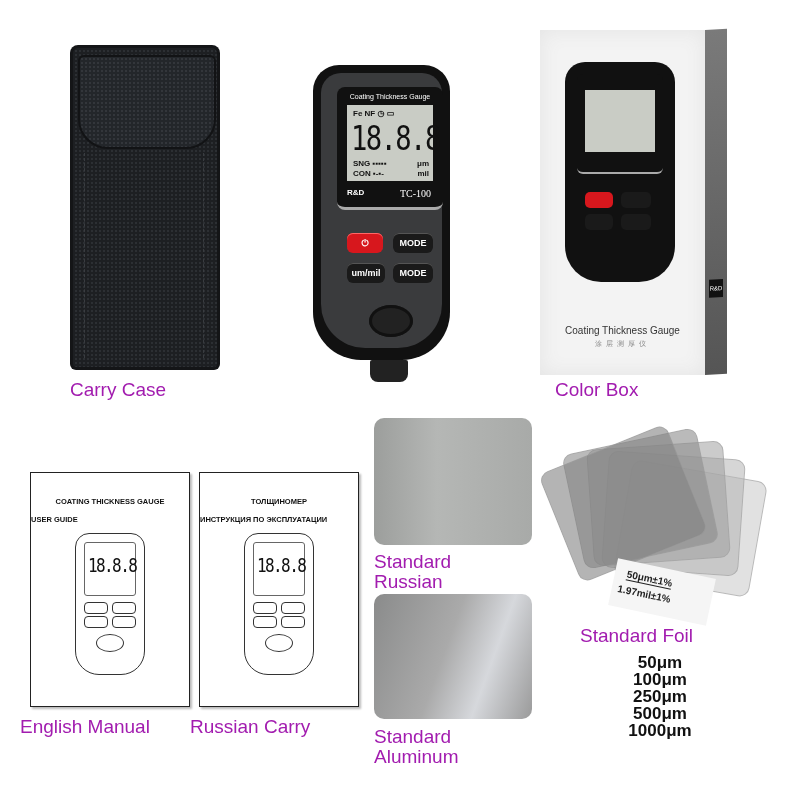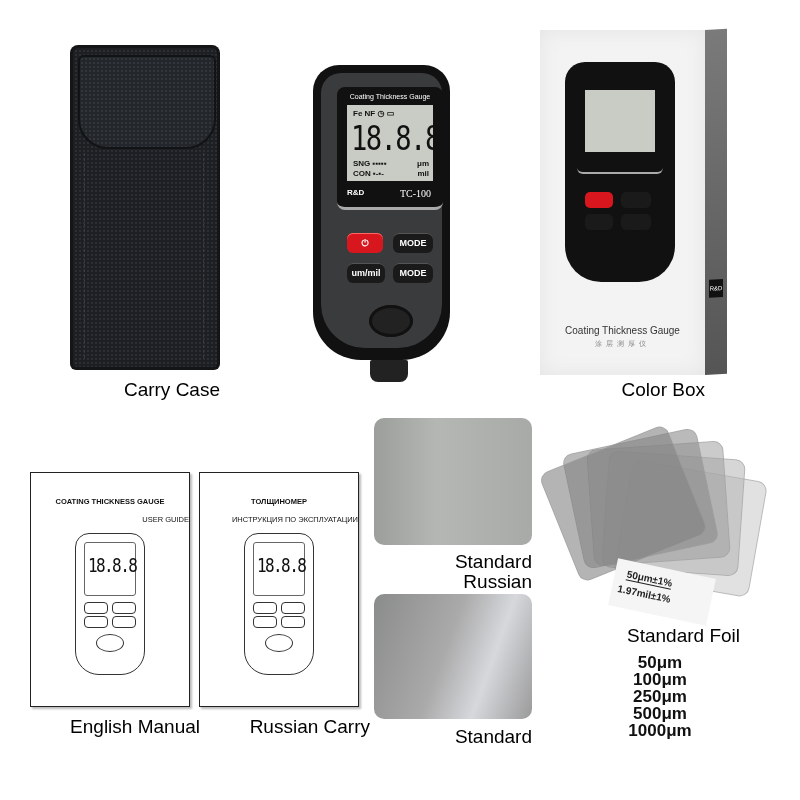--- a/index.html
+++ b/index.html
@@ -1,18 +1,18 @@
 <!DOCTYPE html>
 <html><head>
 <meta charset="utf-8">
 <style>
   html,body{margin:0;padding:0;background:#fff;}
   body{width:800px;height:800px;position:relative;overflow:hidden;font-family:"Liberation Sans",sans-serif;color:#111;}
   .abs{position:absolute;}
-  .label{position:absolute;font-family:"Liberation Sans",sans-serif;font-size:19px;color:#000000;text-align:right;line-height:20px;}
+  .label{position:absolute;font-family:"Liberation Sans",sans-serif;font-size:19px;color:#a21caf;text-align:left;line-height:20px;}
 
   
   .case{left:70px;top:45px;width:150px;height:325px;background:#1d1f22;border-radius:8px 8px 6px 6px;
         background-image:radial-gradient(#2c2f33 1px,transparent 1.2px);background-size:4px 4px;box-shadow:inset 0 0 0 3px #141517;}
   .case-flap{position:absolute;left:8px;top:10px;width:134px;height:90px;border-radius:6px 6px 30px 30px;
         border:2px solid #121315;background:#23262a;background-image:radial-gradient(#33363b 1px,transparent 1.2px);background-size:4px 4px;}
   .case-stitch{position:absolute;left:14px;top:108px;width:118px;height:205px;border-left:1px dashed #3a3d41;border-right:1px dashed #3a3d41;}
 
   
   .gauge{left:313px;top:65px;width:137px;height:295px;background:#111;border-radius:26px 26px 48px 48px;}
@@ -36,21 +36,21 @@
   .box{left:540px;top:30px;width:165px;height:345px;background:#f3f3f3;box-shadow:inset 0 0 20px #e4e4e4;}
   .box-side{left:705px;top:30px;width:22px;height:345px;background:linear-gradient(#7a7a7a,#555);transform:skewY(-3deg);transform-origin:left top;}
   .box-logo{position:absolute;left:4px;top:250px;width:14px;height:18px;background:#111;color:#fff;font-size:6px;text-align:center;line-height:18px;}
   .box-gauge{position:absolute;left:25px;top:32px;width:110px;height:220px;background:#111;border-radius:20px 20px 36px 36px;}
   .box-text{position:absolute;left:0;right:0;top:295px;text-align:center;font-size:10px;color:#333;}
   .box-cn{position:absolute;left:0;right:0;top:309px;text-align:center;font-size:7px;color:#888;letter-spacing:4px;}
 
   
   .manual{position:absolute;top:472px;width:158px;height:233px;border:1.5px solid #222;background:#fff;box-shadow:2px 2px 2px #bbb;}
   .manual-t1{position:absolute;top:24px;left:0;right:0;text-align:center;font-size:7.5px;font-weight:bold;}
-  .manual-t2{position:absolute;top:42px;left:0;right:0;text-align:right;font-size:7.5px;font-weight:normal;}
+  .manual-t2{position:absolute;top:42px;left:0;right:0;text-align:left;font-size:7.5px;font-weight:bold;}
   .manual-gauge{position:absolute;left:44px;top:60px;width:68px;height:140px;border:1.5px solid #333;border-radius:14px 14px 24px 24px;}
   .mg-lcd{position:absolute;left:8px;top:8px;width:50px;height:52px;border:1px solid #666;border-radius:3px;font-size:5px;}
   .mg-digits{position:absolute;top:10px;left:3px;font-size:20px;font-family:"DejaVu Sans Mono",monospace;letter-spacing:-2px;transform:scaleX(0.8);transform-origin:left;}
   .mg-btn{position:absolute;width:22px;height:10px;border:1px solid #333;border-radius:4px;font-size:4px;text-align:center;line-height:10px;}
 
   
   .plate{position:absolute;left:374px;width:158px;border-radius:10px;}
   .plate.fe{top:418px;height:127px;background:linear-gradient(90deg,#9c9e9c,#b5b7b5 40%,#a8aaa8);}
   .plate.al{top:594px;height:125px;background:linear-gradient(110deg,#8a8b8b,#aaa 45%,#d6d8dc 70%,#9a9a9a);}
 
@@ -148,20 +148,21 @@
 
 <div class="plate fe"></div>
 <div class="label" style="left:374px;top:552px;width:158px;">
   <div>Standard</div>
   <div>Russian</div>
 </div>
 
 <div class="plate al"></div>
 <div class="label" style="left:374px;top:727px;width:158px;">
   <div>Standard</div>
+  <div>Aluminum</div>
 </div>
 
 <div>
   <div class="foil" style="left:622px;top:470px;transform:rotate(10deg);background:rgba(200,200,200,.55);"></div>
   <div class="foil" style="left:605px;top:455px;transform:rotate(4deg);background:rgba(180,180,180,.55);"></div>
   <div class="foil" style="left:590px;top:445px;transform:rotate(-4deg);background:rgba(160,160,160,.55);"></div>
   <div class="foil" style="left:572px;top:440px;transform:rotate(-12deg);background:rgba(140,140,140,.6);"></div>
   <div class="foil" style="left:555px;top:445px;transform:rotate(-22deg);background:rgba(130,130,130,.6);"></div>
   <div class="foil-label">
     <div style="position:absolute;left:12px;top:8px;border-bottom:1px solid #222;">50μm±1%</div>

